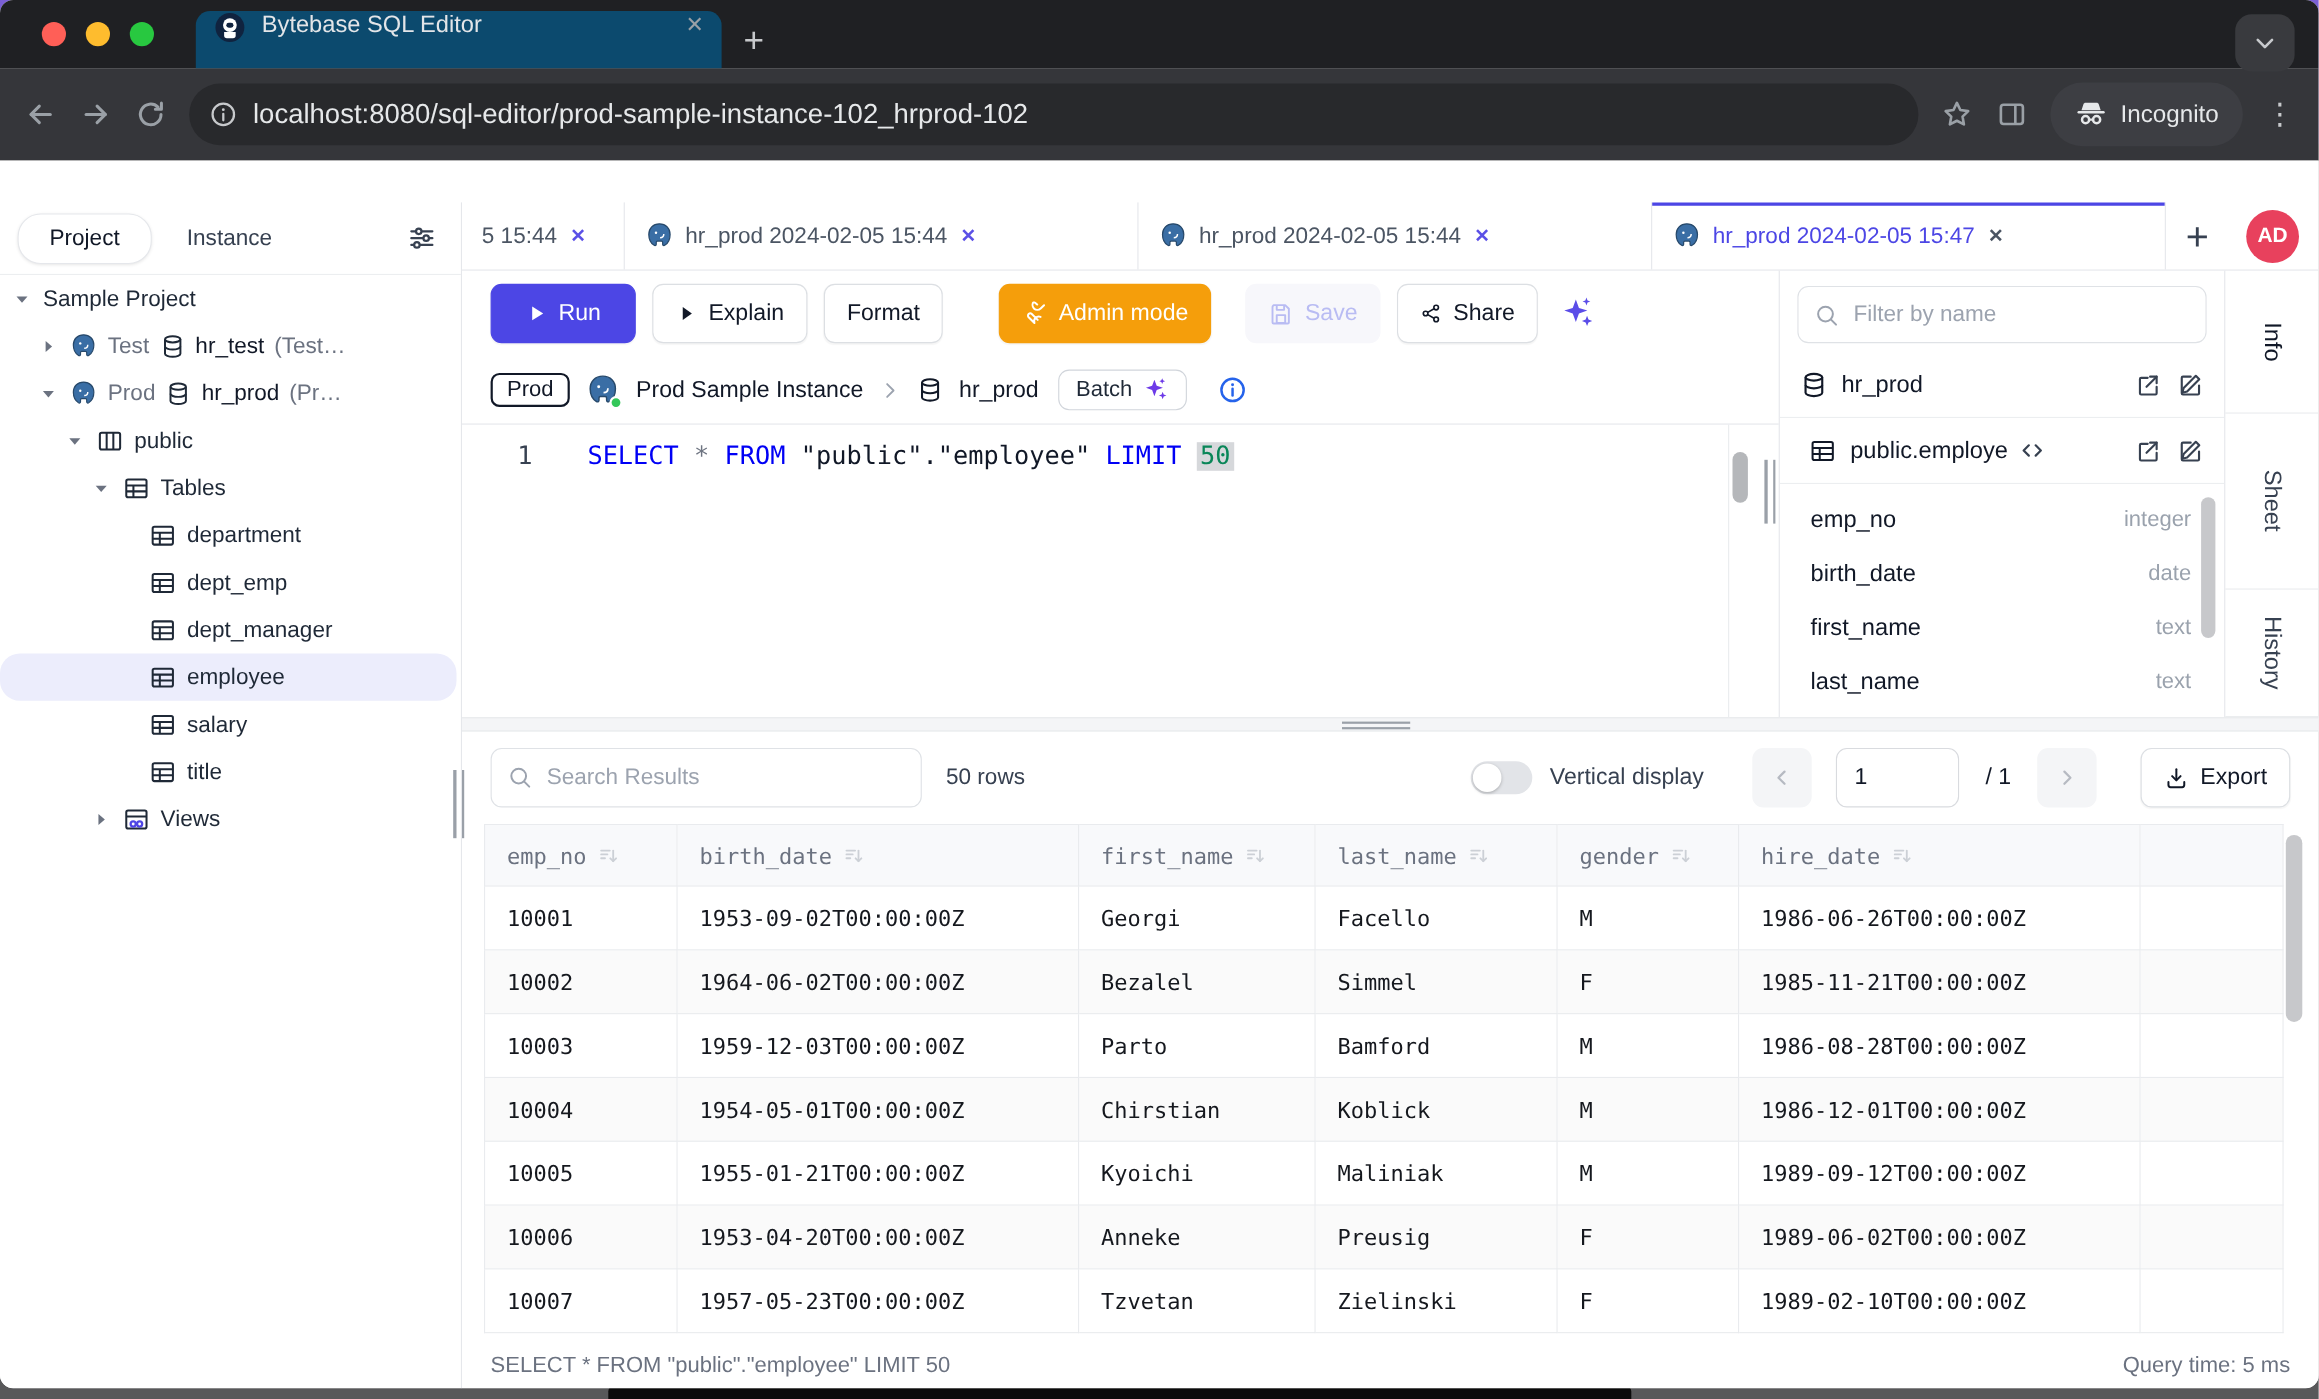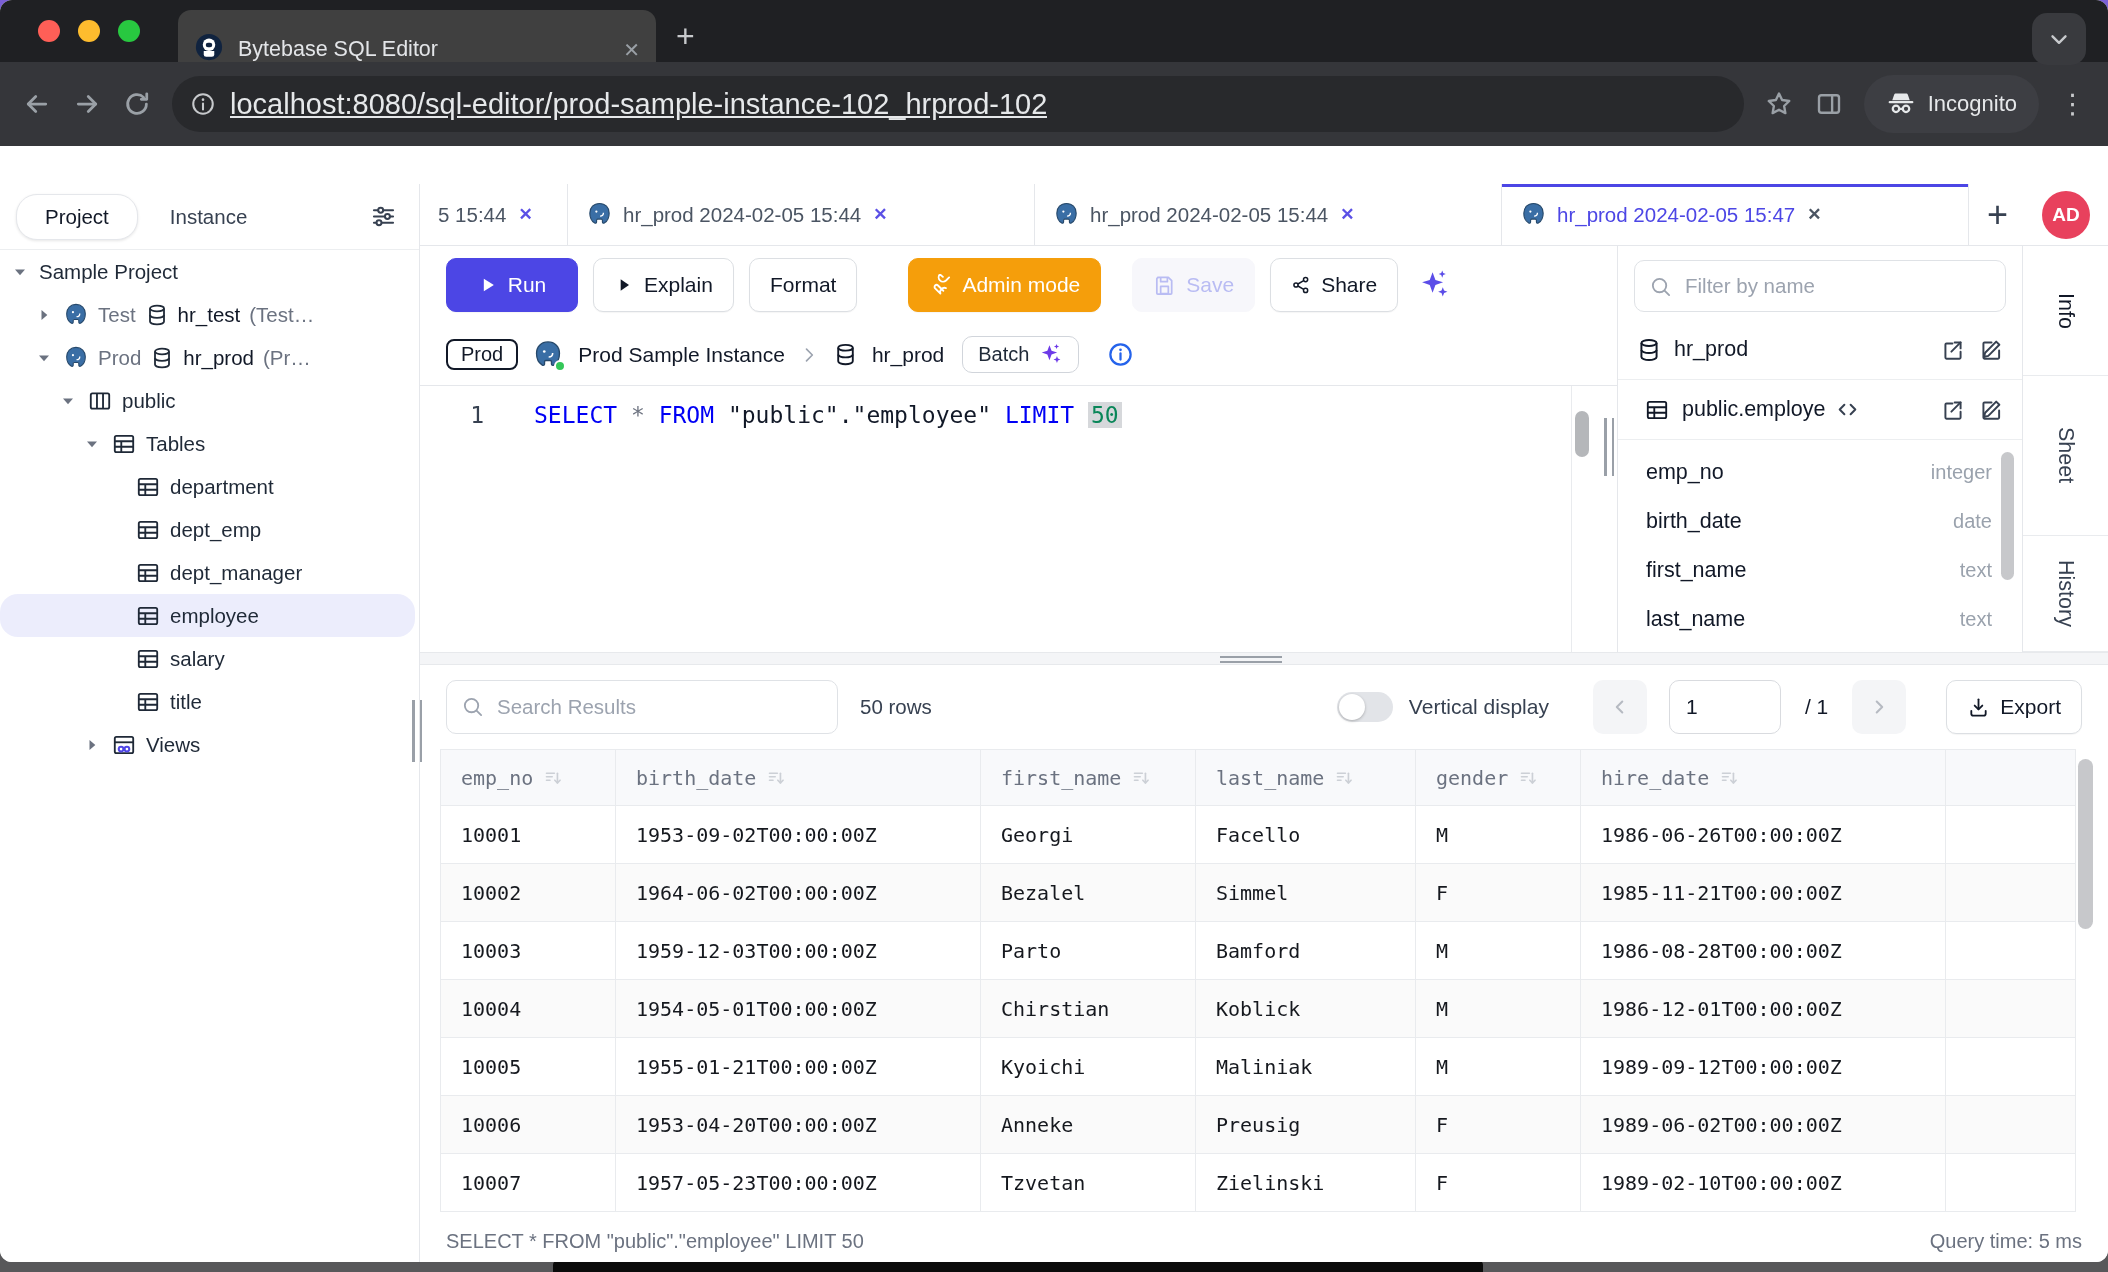--- a/index.html
+++ b/index.html
@@ -10,34 +10,34 @@
   .dock-bar { position:absolute; left:553px; width:930px; bottom:0; height:12px; background:#0b0b0b; border-radius:5px 5px 0 0; }
 
   .window { position:absolute; left:0; right:0; top:0; bottom:10px; border-radius:12px; overflow:hidden;
     display:flex; flex-direction:column; background:#fff; }
 
   
   .chrome-tabstrip { position:relative; height:62px; background:#1f2023; flex:none; }
   .traffic { position:absolute; left:38px; top:50%; transform:translateY(-50%); display:flex; gap:18px; }
   .tl { width:22px; height:22px; border-radius:50%; display:inline-block; }
   .tl.red{ background:#ff5f57; } .tl.yellow{ background:#febc2e; } .tl.green{ background:#28c840; }
-  .browser-tab { position:absolute; left:178px; bottom:0; width:478px; height:52px; background:#404040;
-    border-radius:13px 13px 0 0; display:flex; align-items:flex-end; padding:0 16px; gap:14px; }
+  .browser-tab { position:absolute; left:178px; bottom:0; width:478px; height:52px; background:#0c4a6e;
+    border-radius:13px 13px 0 0; display:flex; align-items:flex-start; padding:0 16px; gap:14px; }
   .favicon { width:30px; height:30px; }
   .tab-title { flex:1; color:#e3e5e8; font-size:21.5px; white-space:nowrap; overflow:hidden; }
   .tab-close { color:#9aa0a6; font-size:20px; }
   .newtab { position:absolute; left:676px; bottom:8px; color:#c7c9cc; font-size:32px; font-weight:300; line-height:36px; }
   .chev-btn { position:absolute; right:22px; top:13px; width:54px; height:52px; border-radius:15px; background:#393a3e;
     display:flex; align-items:center; justify-content:center; color:#c7c9cc; }
   .chev-btn .icon{ width:26px; height:26px; }
   .chrome-toolbar { height:84px; background:#35363a; display:flex; align-items:center; padding:0 22px; gap:20px; flex:none; }
   .nav-ic { width:30px; height:30px; color:#9aa0a6; }
   .url-pill { flex:1; height:56px; background:#28292c; border-radius:28px; display:flex; align-items:center; gap:14px; padding:0 10px 0 18px; }
   .url-pill .icon { width:26px; height:26px; color:#c7c9cc; flex:none; }
-  .url-text { color:#e6e8ea; font-size:29px; white-space:nowrap; overflow:hidden;text-decoration:underline; }
+  .url-text { color:#e6e8ea; font-size:25px; white-space:nowrap; overflow:hidden; }
   .incog { height:58px; background:#3d3e43; border-radius:29px; display:flex; align-items:center; gap:12px; padding:0 22px; color:#e6e8ea; font-size:22px; }
   .incog .icon{ width:30px; height:30px; color:#e6e8ea; }
   .dots { color:#c7c9cc; font-size:27px; letter-spacing:0; }
 
   
   .app { flex:1; min-height:0; background:#fff; display:flex; position:relative; padding-top:38px; }
   .icon { display:inline-flex; }
   .icon svg { width:100%; height:100%; }
 
   .sidebar { width:420px; flex:none; border-right:1px solid #e5e7eb; display:flex; flex-direction:column; }

